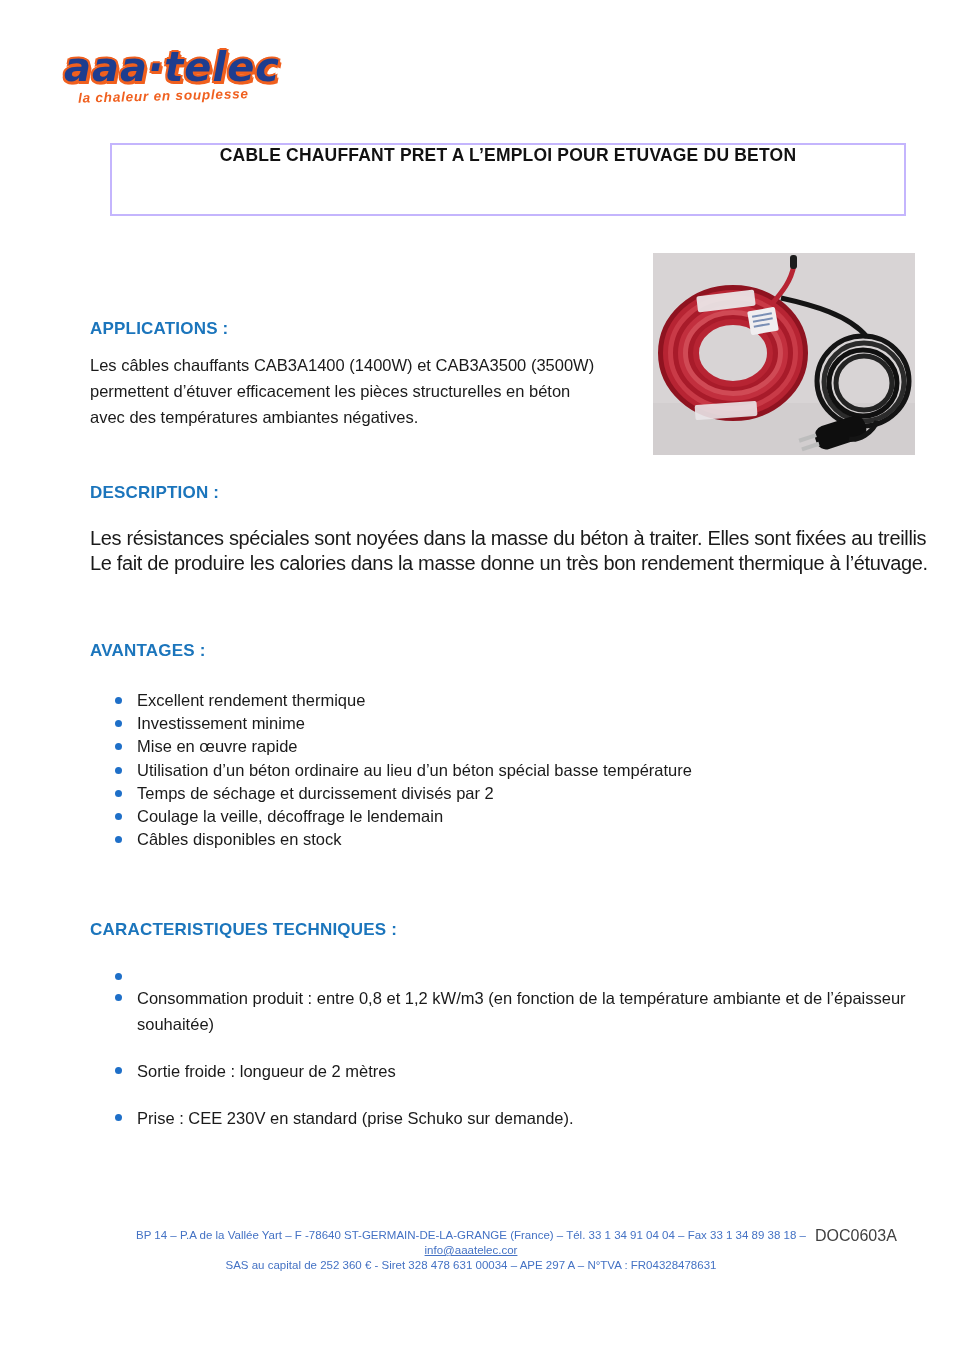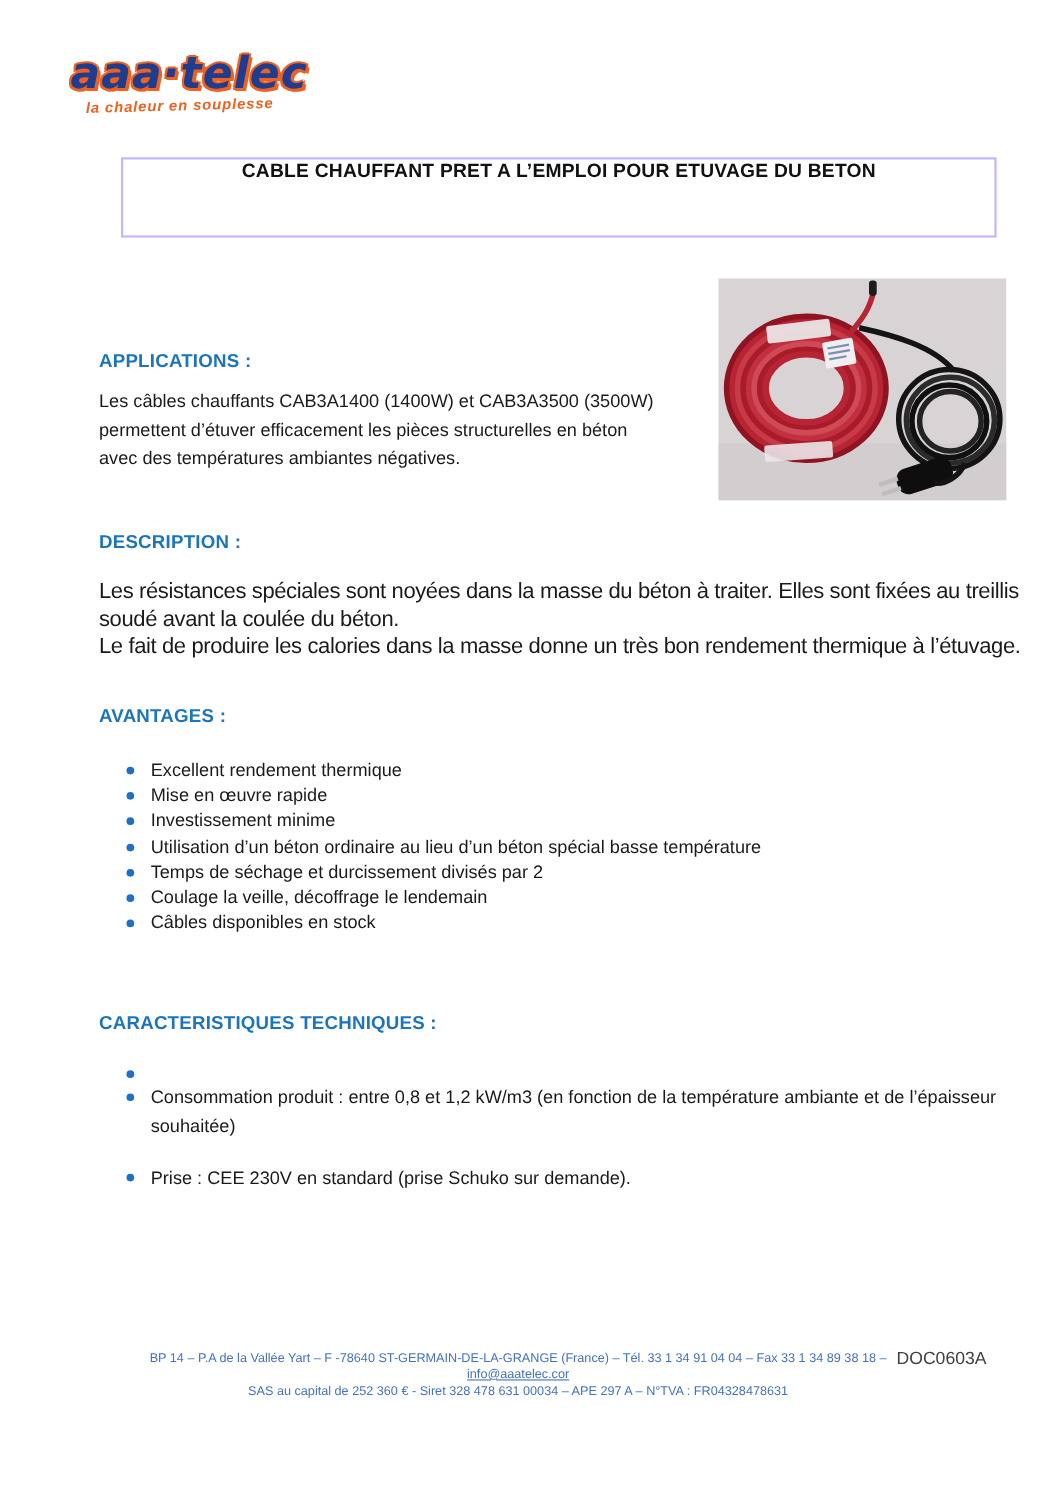--- a/index.html
+++ b/index.html
@@ -193,40 +193,39 @@
 
   <div class="line">Les câbles chauffants CAB3A1400 (1400W) et CAB3A3500 (3500W)</div>
       <div class="line">permettent d’étuver efficacement les pièces structurelles en béton</div>
       <div class="line">avec des températures ambiantes négatives.</div>
     </div>
 
   <h2 class="section-heading h-description">DESCRIPTION :</h2>
   <div class="body-lines b-description">
 
   <div class="line">Les résistances spéciales sont noyées dans la masse du béton à traiter. Elles sont fixées au treillis</div>
-      <div class="line">soudé avant la coulée du béton.</div>
       <div class="line">Le fait de produire les calories dans la masse donne un très bon rendement thermique à l’étuvage.</div>
     </div>
 
   <h2 class="section-heading h-avantages">AVANTAGES :</h2>
   <ul class="bullet-list l-avantages">
 
       <li>
         <span class="bullet"></span>
         <span class="line-wrap">Excellent rendement thermique</span>
       </li>
 
       <li>
         <span class="bullet"></span>
+        <span class="line-wrap">Investissement minime</span>
+      </li>
+
+      <li>
+        <span class="bullet"></span>
         <span class="line-wrap">Mise en œuvre rapide</span>
-      </li>
-
-      <li>
-        <span class="bullet"></span>
-        <span class="line-wrap">Investissement minime</span>
       </li>
 
       <li>
         <span class="bullet"></span>
         <span class="line-wrap">Utilisation d’un béton ordinaire au lieu d’un béton spécial basse température</span>
       </li>
 
       <li>
         <span class="bullet"></span>
         <span class="line-wrap">Temps de séchage et durcissement divisés par 2</span>
@@ -248,20 +247,24 @@
 
       <li>
         <span class="bullet"></span>
       </li>
 
       <li>
         <span class="bullet"></span>
         <span class="line-wrap">Consommation produit : entre 0,8 et 1,2 kW/m3 (en fonction de la température ambiante et de l’épaisseur souhaitée)</span>
       </li>
 
+      <li>
+        <span class="bullet"></span>
+        <span class="line-wrap">Sortie froide : longueur de 2 mètres</span>
+      </li>
 
       <li>
         <span class="bullet"></span>
         <span class="line-wrap">Prise : CEE 230V en standard (prise Schuko sur demande).</span>
       </li>
     </ul>
 
   <div class="footer">
     <div><span>BP 14 – P.A de la Vallée Yart – F -78640 ST-GERMAIN-DE-LA-GRANGE (France) – Tél. 33 1 34 91 04 04 – Fax 33 1 34 89 38 18 – </span><a>info@aaatelec.cor</a></div>
     <div>SAS au capital de 252 360 € - Siret 328 478 631 00034 – APE 297 A – N°TVA : FR04328478631</div>

